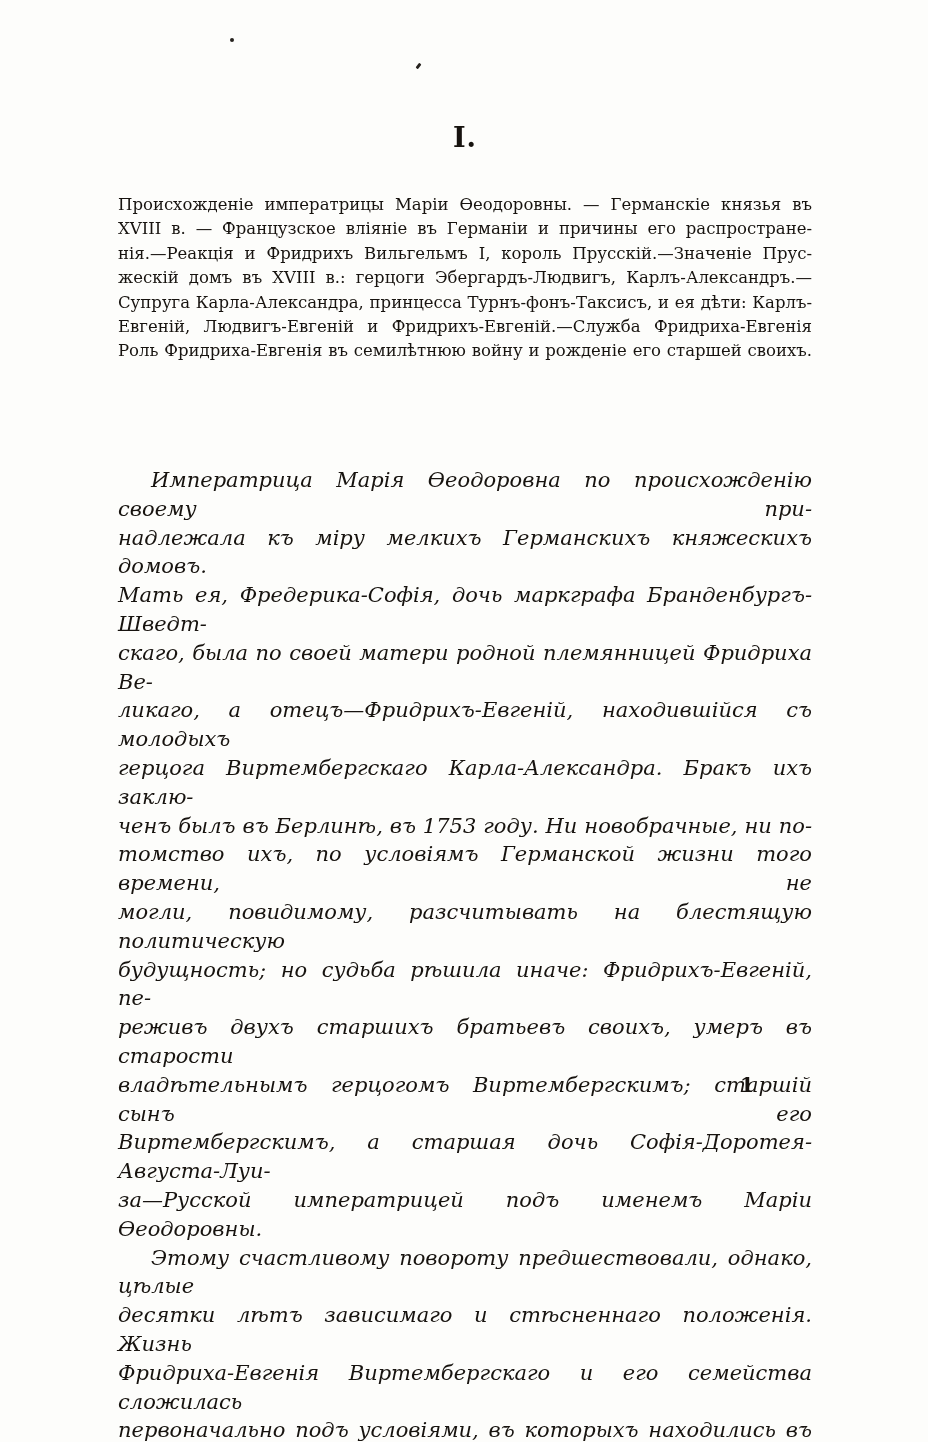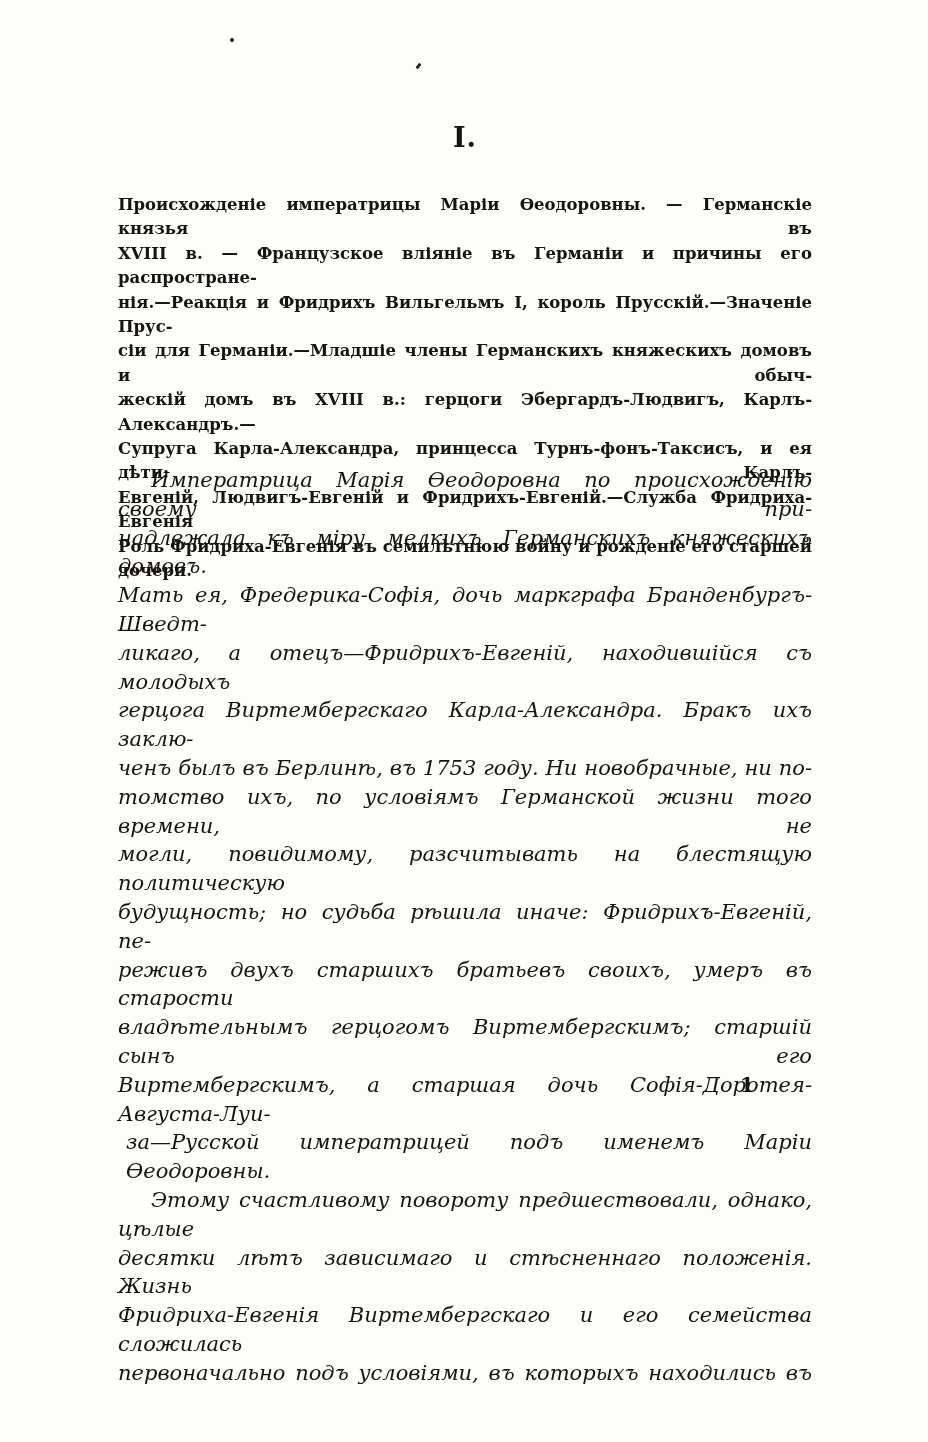--- a/index.html
+++ b/index.html
@@ -17,33 +17,33 @@
     top: 122px; left: 118px; width: 694px;
     margin: 0;
     text-align: center;
     font-size: 27px;
     font-weight: bold;
     letter-spacing: 1px;
   }
   .abstract {
     position: absolute;
     top: 193px; left: 118px; width: 694px;
-    font-weight: bold;
+    font-weight: normal;
     font-size: 16.5px;
     line-height: 24.4px;
   }
   .aline { text-align: justify; text-align-last: justify; }
   .bodytext {
     position: absolute;
     top: 466px; left: 118px; width: 694px;
     font-size: 21px;
     line-height: 28.8px;
   }
   .bline { text-align: justify; text-align-last: justify; font-style: italic; }
-  .bline.lastline { text-align-last: left; margin-left: 8px; }
+  .bline.lastline { text-align-last: left; }
   .bline.indent { text-indent: 33px; }
   .pagenum {
     position: absolute;
     top: 1073px; left: 118px; width: 694px;
     box-sizing: border-box;
     padding-right: 58px;
     text-align: right;
     font-size: 20px;
     font-weight: bold;
   }
@@ -58,31 +58,31 @@
 
   <div class="speck speck1"></div>
   <div class="speck speck2"></div>
 
   <h1 class="chapter">I.</h1>
 
   <div class="abstract">
     <div class="aline">Происхожденіе императрицы Маріи Ѳеодоровны. — Германскіе князья въ</div>
     <div class="aline">XVIII в. — Французское вліяніе въ Германіи и причины его распростране-</div>
     <div class="aline">нія.—Реакція и Фридрихъ Вильгельмъ I, король Прусскій.—Значеніе Прус-</div>
-    <div class="aline">сіи для Германіи.—Младшіе члены Германскихъ княжескихъ домовъ и обыч-</div>
     <div class="aline">жескій домъ въ XVIII в.: герцоги Эбергардъ-Людвигъ, Карлъ-Александръ.—</div>
     <div class="aline">Супруга Карла-Александра, принцесса Турнъ-фонъ-Таксисъ, и ея дѣти: Карлъ-</div>
     <div class="aline">Евгеній, Людвигъ-Евгеній и Фридрихъ-Евгеній.—Служба Фридриха-Евгенія</div>
-    <div class="aline">Роль Фридриха-Евгенія въ семилѣтнюю войну и рожденіе его старшей дочери.</div>
+    <div class="aline">Роль Фридриха-Евгенія въ семилѣтнюю войну и рожденіе его старшей своихъ.</div>
   </div>
 
   <div class="bodytext">
     <div class="bline indent">Императрица Марія Ѳеодоровна по происхожденію своему при-</div>
     <div class="bline">надлежала къ міру мелкихъ Германскихъ княжескихъ домовъ.</div>
     <div class="bline">Мать ея, Фредерика-Софія, дочь маркграфа Бранденбургъ-Шведт-</div>
+    <div class="bline">скаго, была по своей матери родной племянницей Фридриха Ве-</div>
     <div class="bline">ликаго, а отецъ—Фридрихъ-Евгеній, находившійся съ молодыхъ</div>
     <div class="bline">герцога Виртембергскаго Карла-Александра. Бракъ ихъ заклю-</div>
     <div class="bline">ченъ былъ въ Берлинѣ, въ 1753 году. Ни новобрачные, ни по-</div>
     <div class="bline">томство ихъ, по условіямъ Германской жизни того времени, не</div>
     <div class="bline">могли, повидимому, разсчитывать на блестящую политическую</div>
     <div class="bline">будущность; но судьба рѣшила иначе: Фридрихъ-Евгеній, пе-</div>
     <div class="bline">реживъ двухъ старшихъ братьевъ своихъ, умеръ въ старости</div>
     <div class="bline">владѣтельнымъ герцогомъ Виртембергскимъ; старшій сынъ его</div>
     <div class="bline">Виртембергскимъ, а старшая дочь Софія-Доротея-Августа-Луи-</div>
     <div class="bline lastline">за—Русской императрицей подъ именемъ Маріи Ѳеодоровны.</div>

